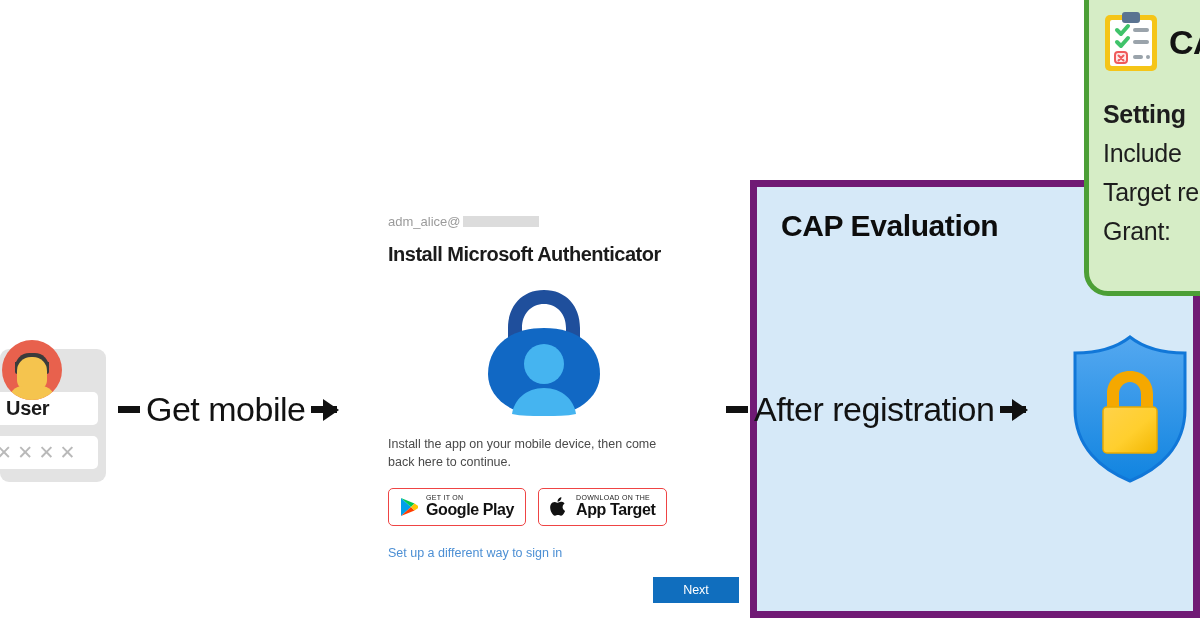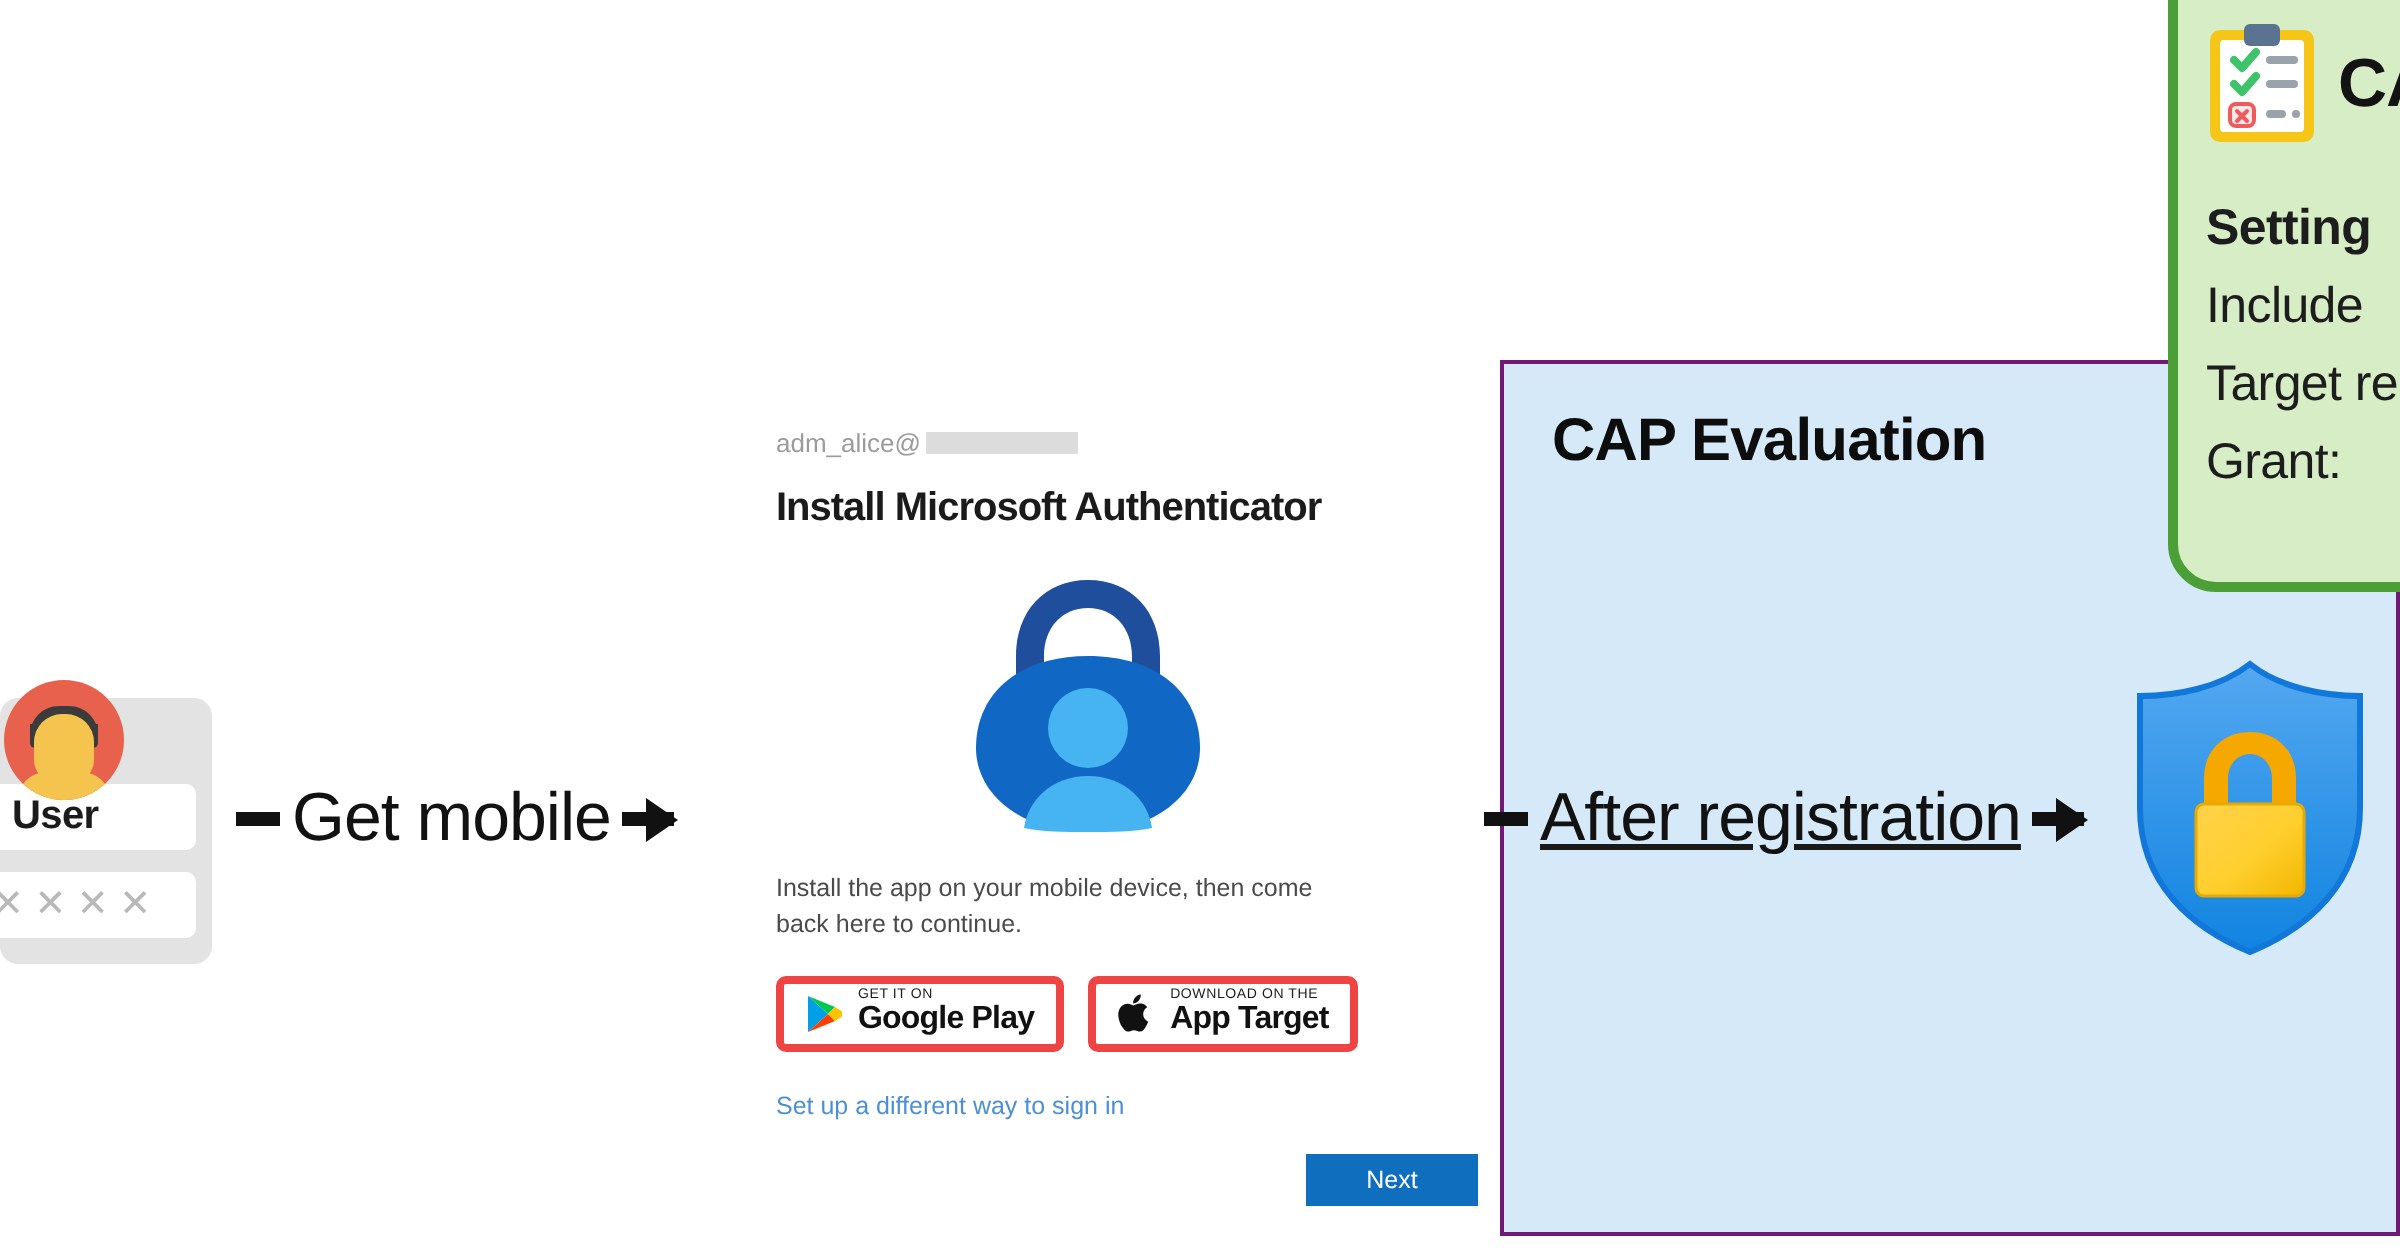--- a/index.html
+++ b/index.html
@@ -142,21 +142,21 @@
     content: "";
     position: absolute;
     right: -2px;
     top: 50%;
     transform: translateY(-50%);
     border-top: 11px solid transparent;
     border-bottom: 11px solid transparent;
     border-left: 16px solid #111111;
   }
   #arrow-get-prompt { left: 118px; top: 390px; }
-  #arrow-after-registration { left: 742px; top: 390px; z-index: 6; text-decoration: underline; }
+  #arrow-after-registration { left: 726px; top: 390px; z-index: 6; }
 
   
   #auth-panel {
     position: absolute;
     left: 388px;
     top: 214px;
     width: 312px;
     height: 390px;
   }
   #auth-email {
@@ -193,21 +193,21 @@
     line-height: 1.42;
     color: #4a4a4a;
     max-width: 296px;
   }
   #store-badges {
     margin-top: 16px;
     display: flex;
     gap: 12px;
   }
   .store-badge {
-    border: 4px solid #ef4444;
+    border: 1px solid #ef4444;
     border-radius: 5px;
     background: #ffffff;
     height: 38px;
     display: flex;
     align-items: center;
     padding: 0 11px;
     gap: 8px;
     box-sizing: border-box;
   }
   .store-badge .badge-text { line-height: 1.05; }
@@ -246,21 +246,21 @@
   }
 
   
   #cap-box {
     position: absolute;
     left: 750px;
     top: 180px;
     width: 450px;
     height: 438px;
     background: #d6e9f8;
-    border: 2px solid #701a75;
+    border: 7px solid #701a75;
     box-sizing: border-box;
   }
   #cap-box-title {
     position: absolute;
     left: 24px;
     top: 22px;
     font-size: 30px;
     font-weight: bold;
     color: #0d0d0d;
     letter-spacing: -0.4px;

